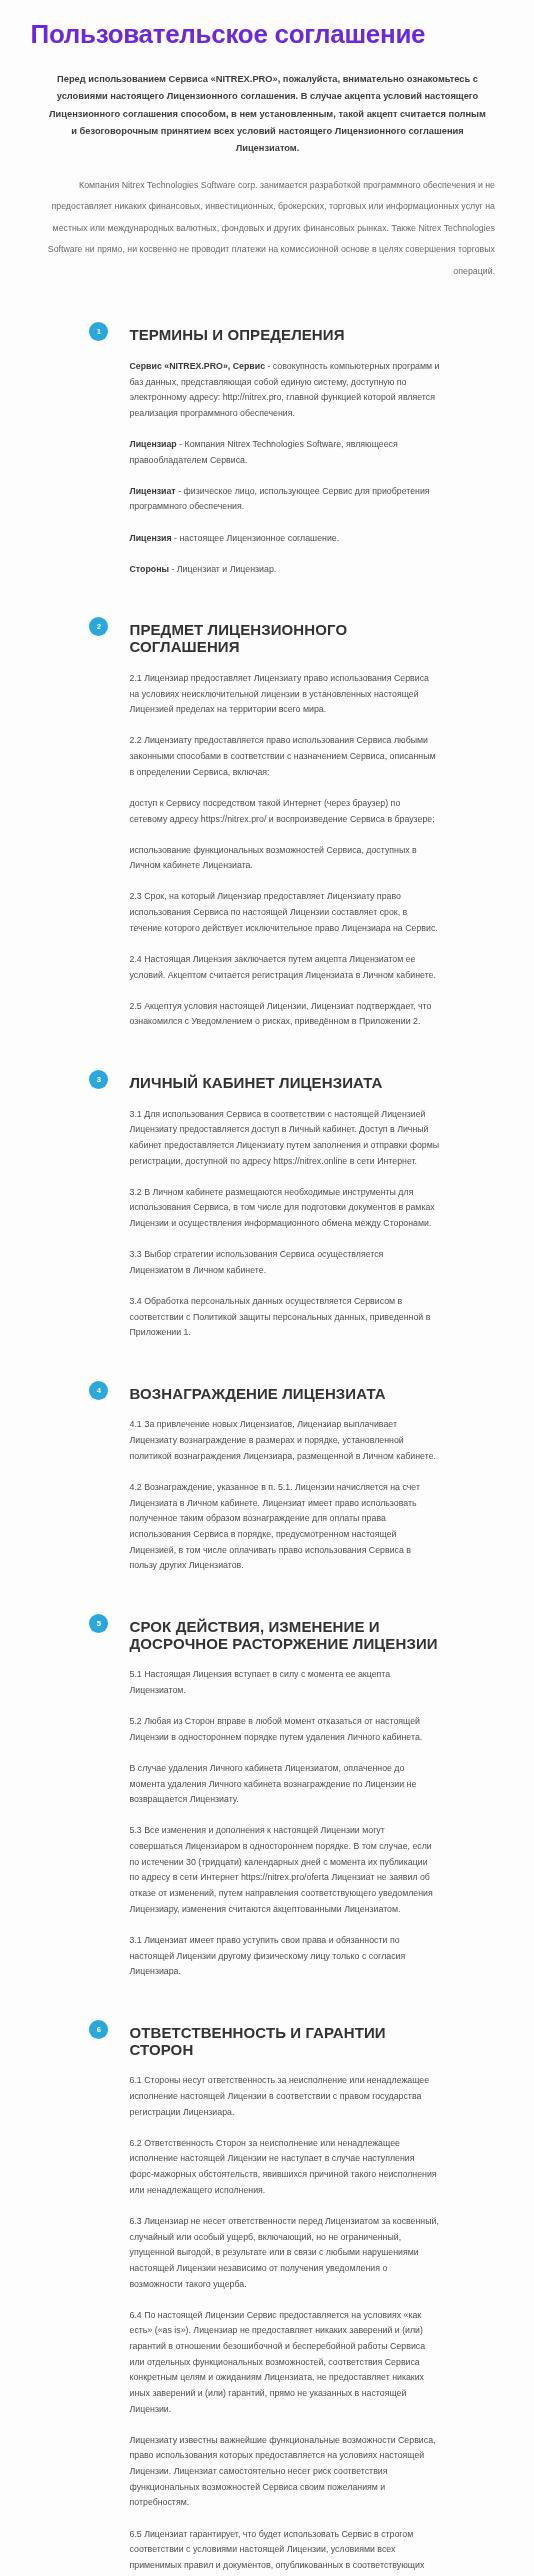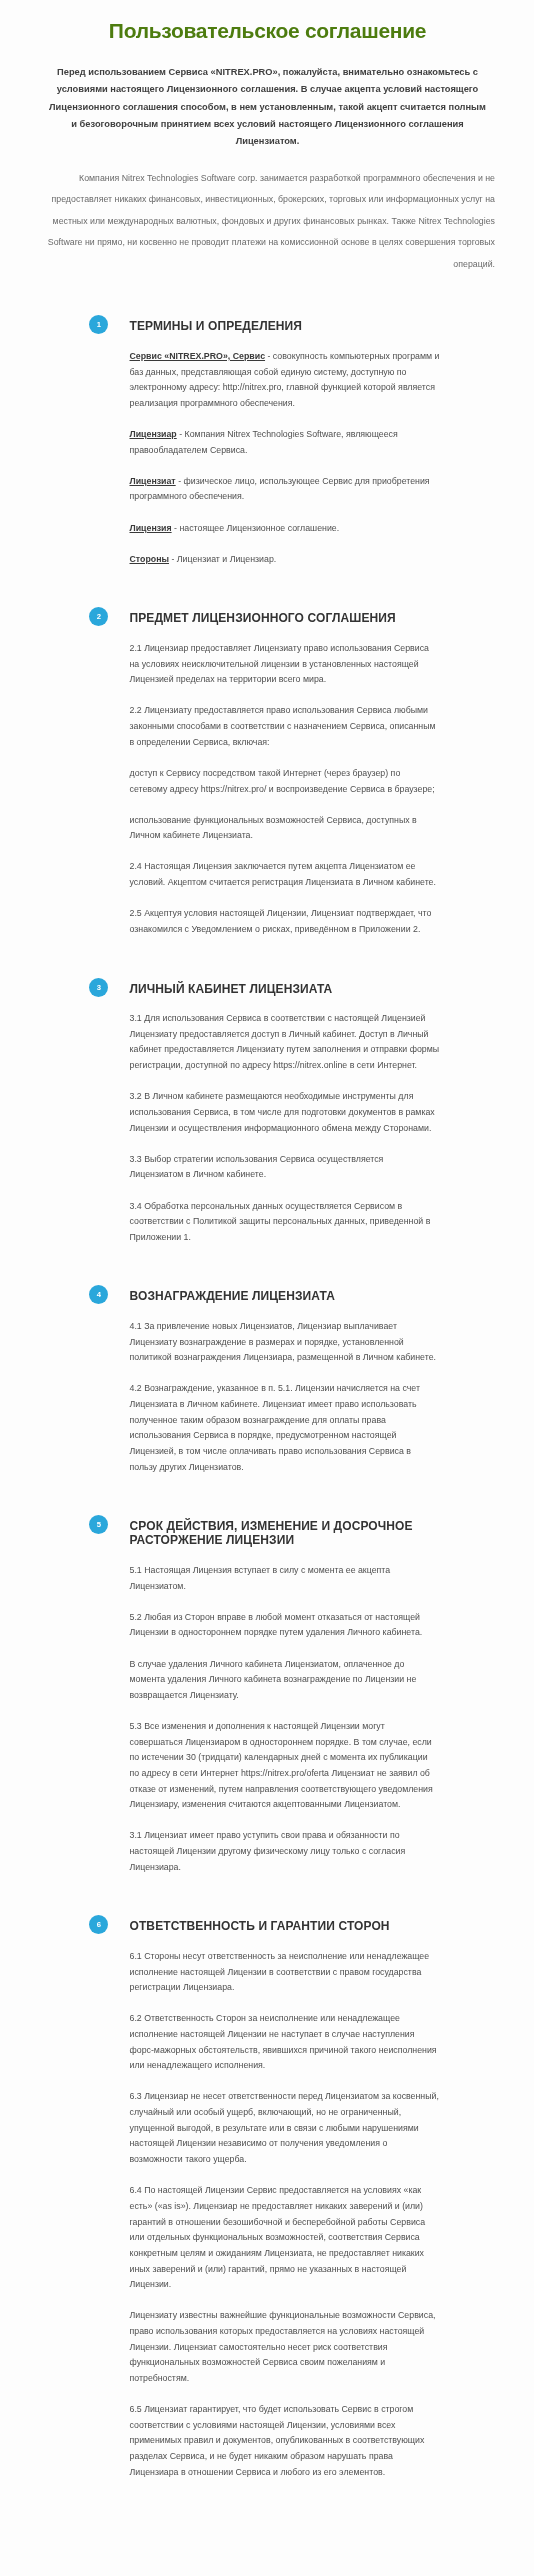--- a/index.html
+++ b/index.html
@@ -6,24 +6,23 @@
     margin: 0;
     padding: 0;
     background: #fdfdfd;
     color: #4a4a4a;
     font-family: "Liberation Sans", "DejaVu Sans", sans-serif;
   }
   body { min-height: 3895px; width: 535px; margin: 0 auto; }
   .page { width: 474px; margin: 0 auto; padding-top: 13.4px; }
 
   .doc-title {
-    text-align: center;
-    font-size: 21px;
+    font-size: 26px;
     font-weight: 800;
-    color: #4d7c0f;
+    color: #6d28d9;
     letter-spacing: -0.3px;
     margin: 5.2px 0 21.6px 0;
   }
 
   .intro-bold {
     width: 439px;
     margin: 15px auto;
     text-align: center;
     font-weight: 700;
     font-size: 9.3px;
@@ -52,34 +51,34 @@
     border-radius: 50%;
     background: #2aa7db;
     color: #ffffff;
     font-size: 7.7px;
     font-weight: 700;
     display: flex;
     align-items: center;
     justify-content: center;
   }
   .sec-title {
-    font-size: 12px;
+    font-size: 15px;
     font-weight: 800;
     color: #333333;
     letter-spacing: 0.1px;
     text-transform: uppercase;
     padding-top: 1px;
   }
   .para {
     font-size: 8.8px;
     line-height: 1.78;
     color: #4f4f4f;
     margin-top: 15.5px;
   }
-  .para b { color: #3a3a3a; text-decoration: underline; }
+  .para b { color: #3a3a3a; }
 </style>
 </head>
 <body>
 
 <div class="page">
 
   <h1 class="doc-title">Пользовательское соглашение</h1>
 
   <p class="intro-bold">Перед использованием Сервиса «NITREX.PRO», пожалуйста, внимательно ознакомьтесь с условиями настоящего Лицензионного соглашения. В случае акцепта условий настоящего Лицензионного соглашения способом, в нем установленным, такой акцепт считается полным и безоговорочным принятием всех условий настоящего Лицензионного соглашения Лицензиатом.</p>
 
@@ -99,20 +98,21 @@
   </section>
 
   <section class="section">
     <div class="num-badge">2</div>
     <div class="sec-title">ПРЕДМЕТ ЛИЦЕНЗИОННОГО СОГЛАШЕНИЯ</div>
     <div class="sec-paras">
           <div class="para">2.1 Лицензиар предоставляет Лицензиату право использования Сервиса на условиях неисключительной лицензии в установленных настоящей Лицензией пределах на территории всего мира.</div>
           <div class="para">2.2 Лицензиату предоставляется право использования Сервиса любыми законными способами в соответствии с назначением Сервиса, описанным в определении Сервиса, включая:</div>
           <div class="para">доступ к Сервису посредством такой Интернет (через браузер) по сетевому адресу https://nitrex.pro/ и воспроизведение Сервиса в браузере;</div>
           <div class="para">использование функциональных возможностей Сервиса, доступных в Личном кабинете Лицензиата.</div>
+          <div class="para">2.3 Срок, на который Лицензиар предоставляет Лицензиату право использования Сервиса по настоящей Лицензии составляет срок, в течение которого действует исключительное право Лицензиара на Сервис.</div>
           <div class="para">2.4 Настоящая Лицензия заключается путем акцепта Лицензиатом ее условий. Акцептом считается регистрация Лицензиата в Личном кабинете.</div>
           <div class="para">2.5 Акцептуя условия настоящей Лицензии, Лицензиат подтверждает, что ознакомился с Уведомлением о рисках, приведённом в Приложении 2.</div>
         </div>
   </section>
 
   <section class="section">
     <div class="num-badge">3</div>
     <div class="sec-title">ЛИЧНЫЙ КАБИНЕТ ЛИЦЕНЗИАТА</div>
     <div class="sec-paras">
           <div class="para">3.1 Для использования Сервиса в соответствии с настоящей Лицензией Лицензиату предоставляется доступ в Личный кабинет. Доступ в Личный кабинет предоставляется Лицензиату путем заполнения и отправки формы регистрации, доступной по адресу https://nitrex.online в сети Интернет.</div>

